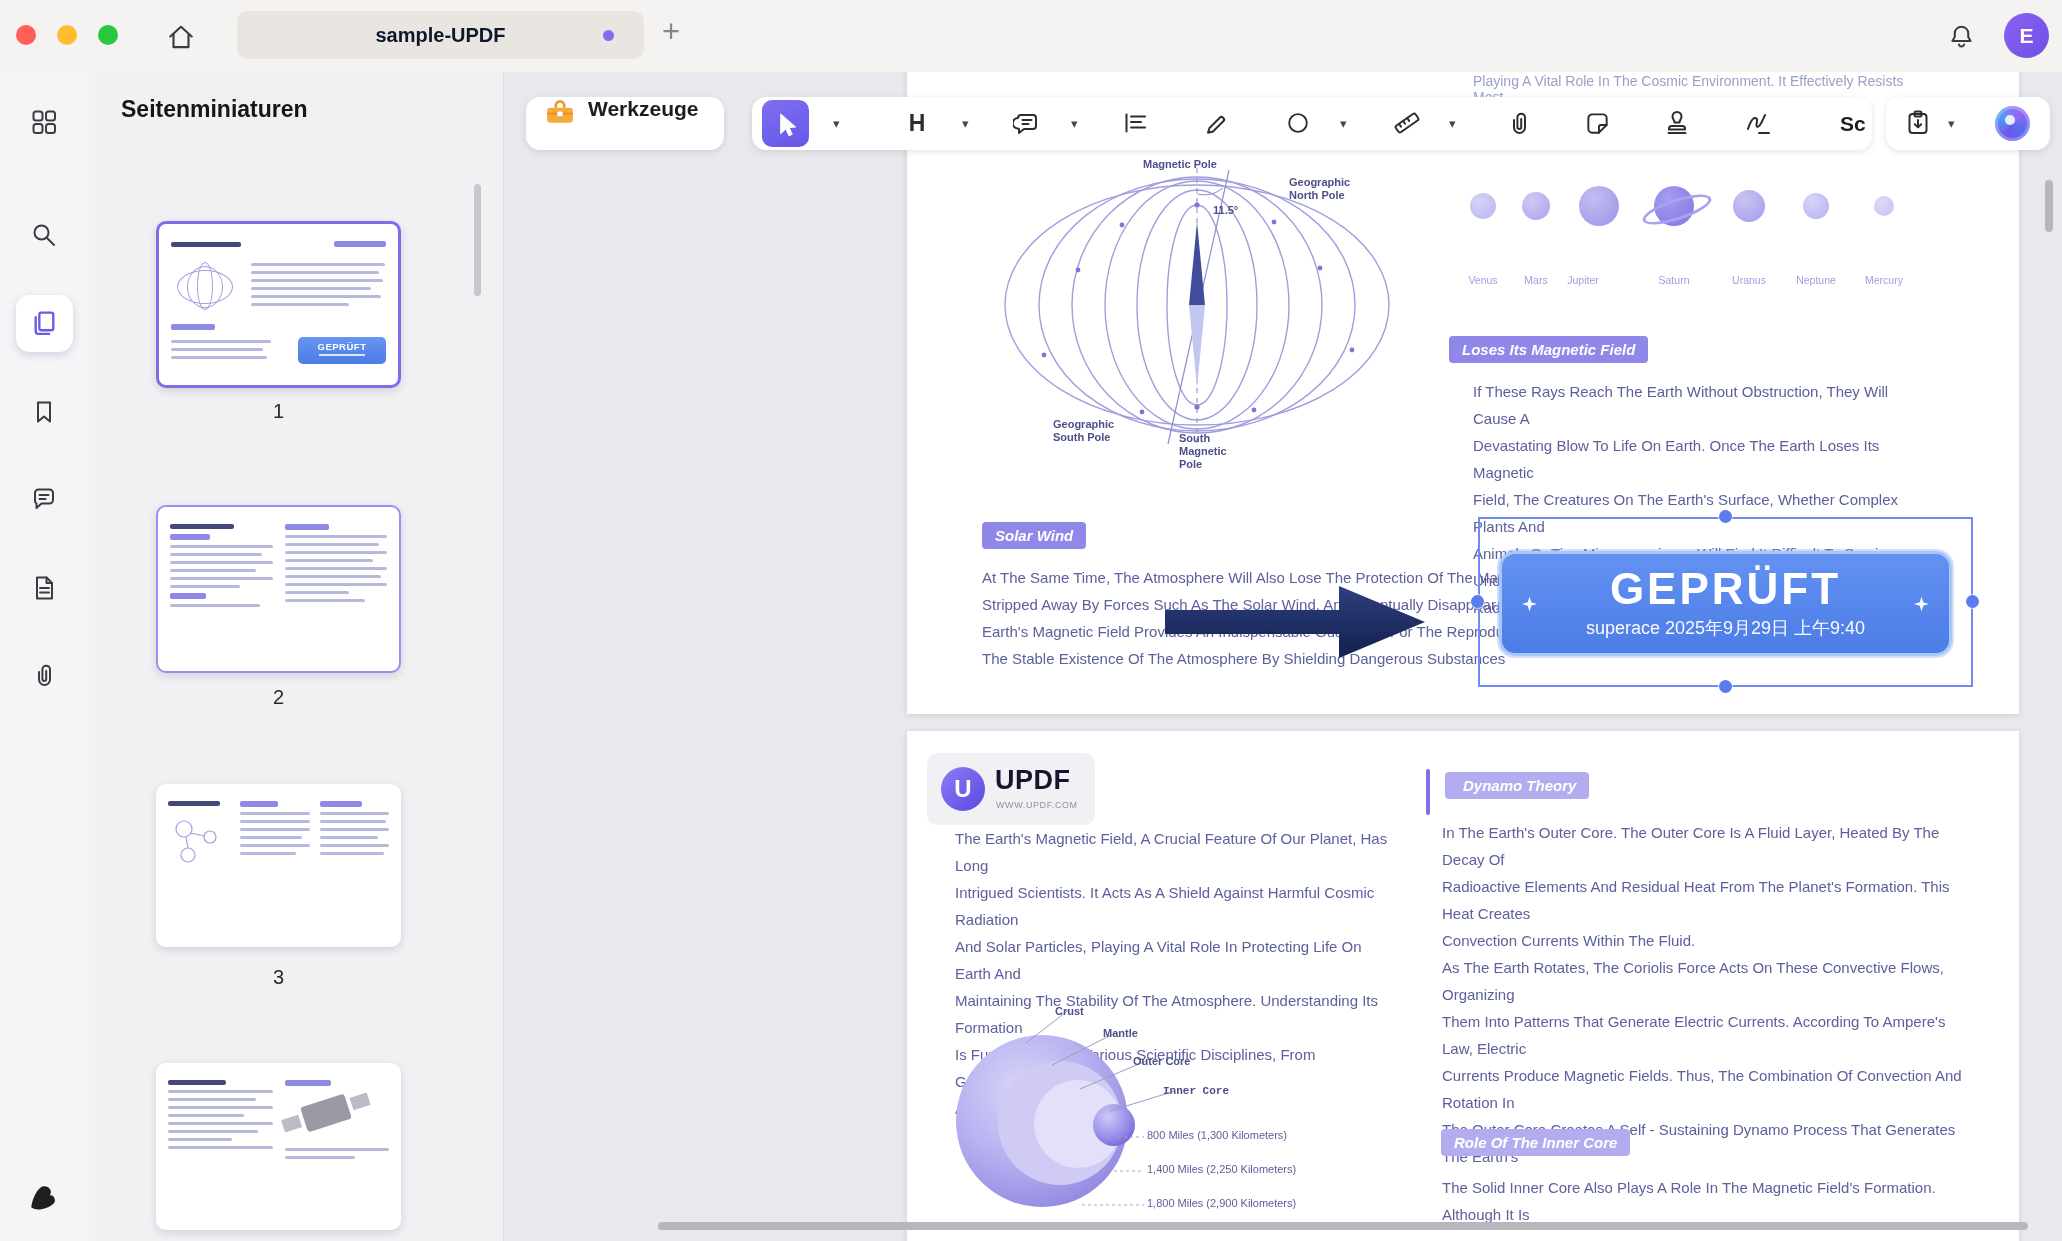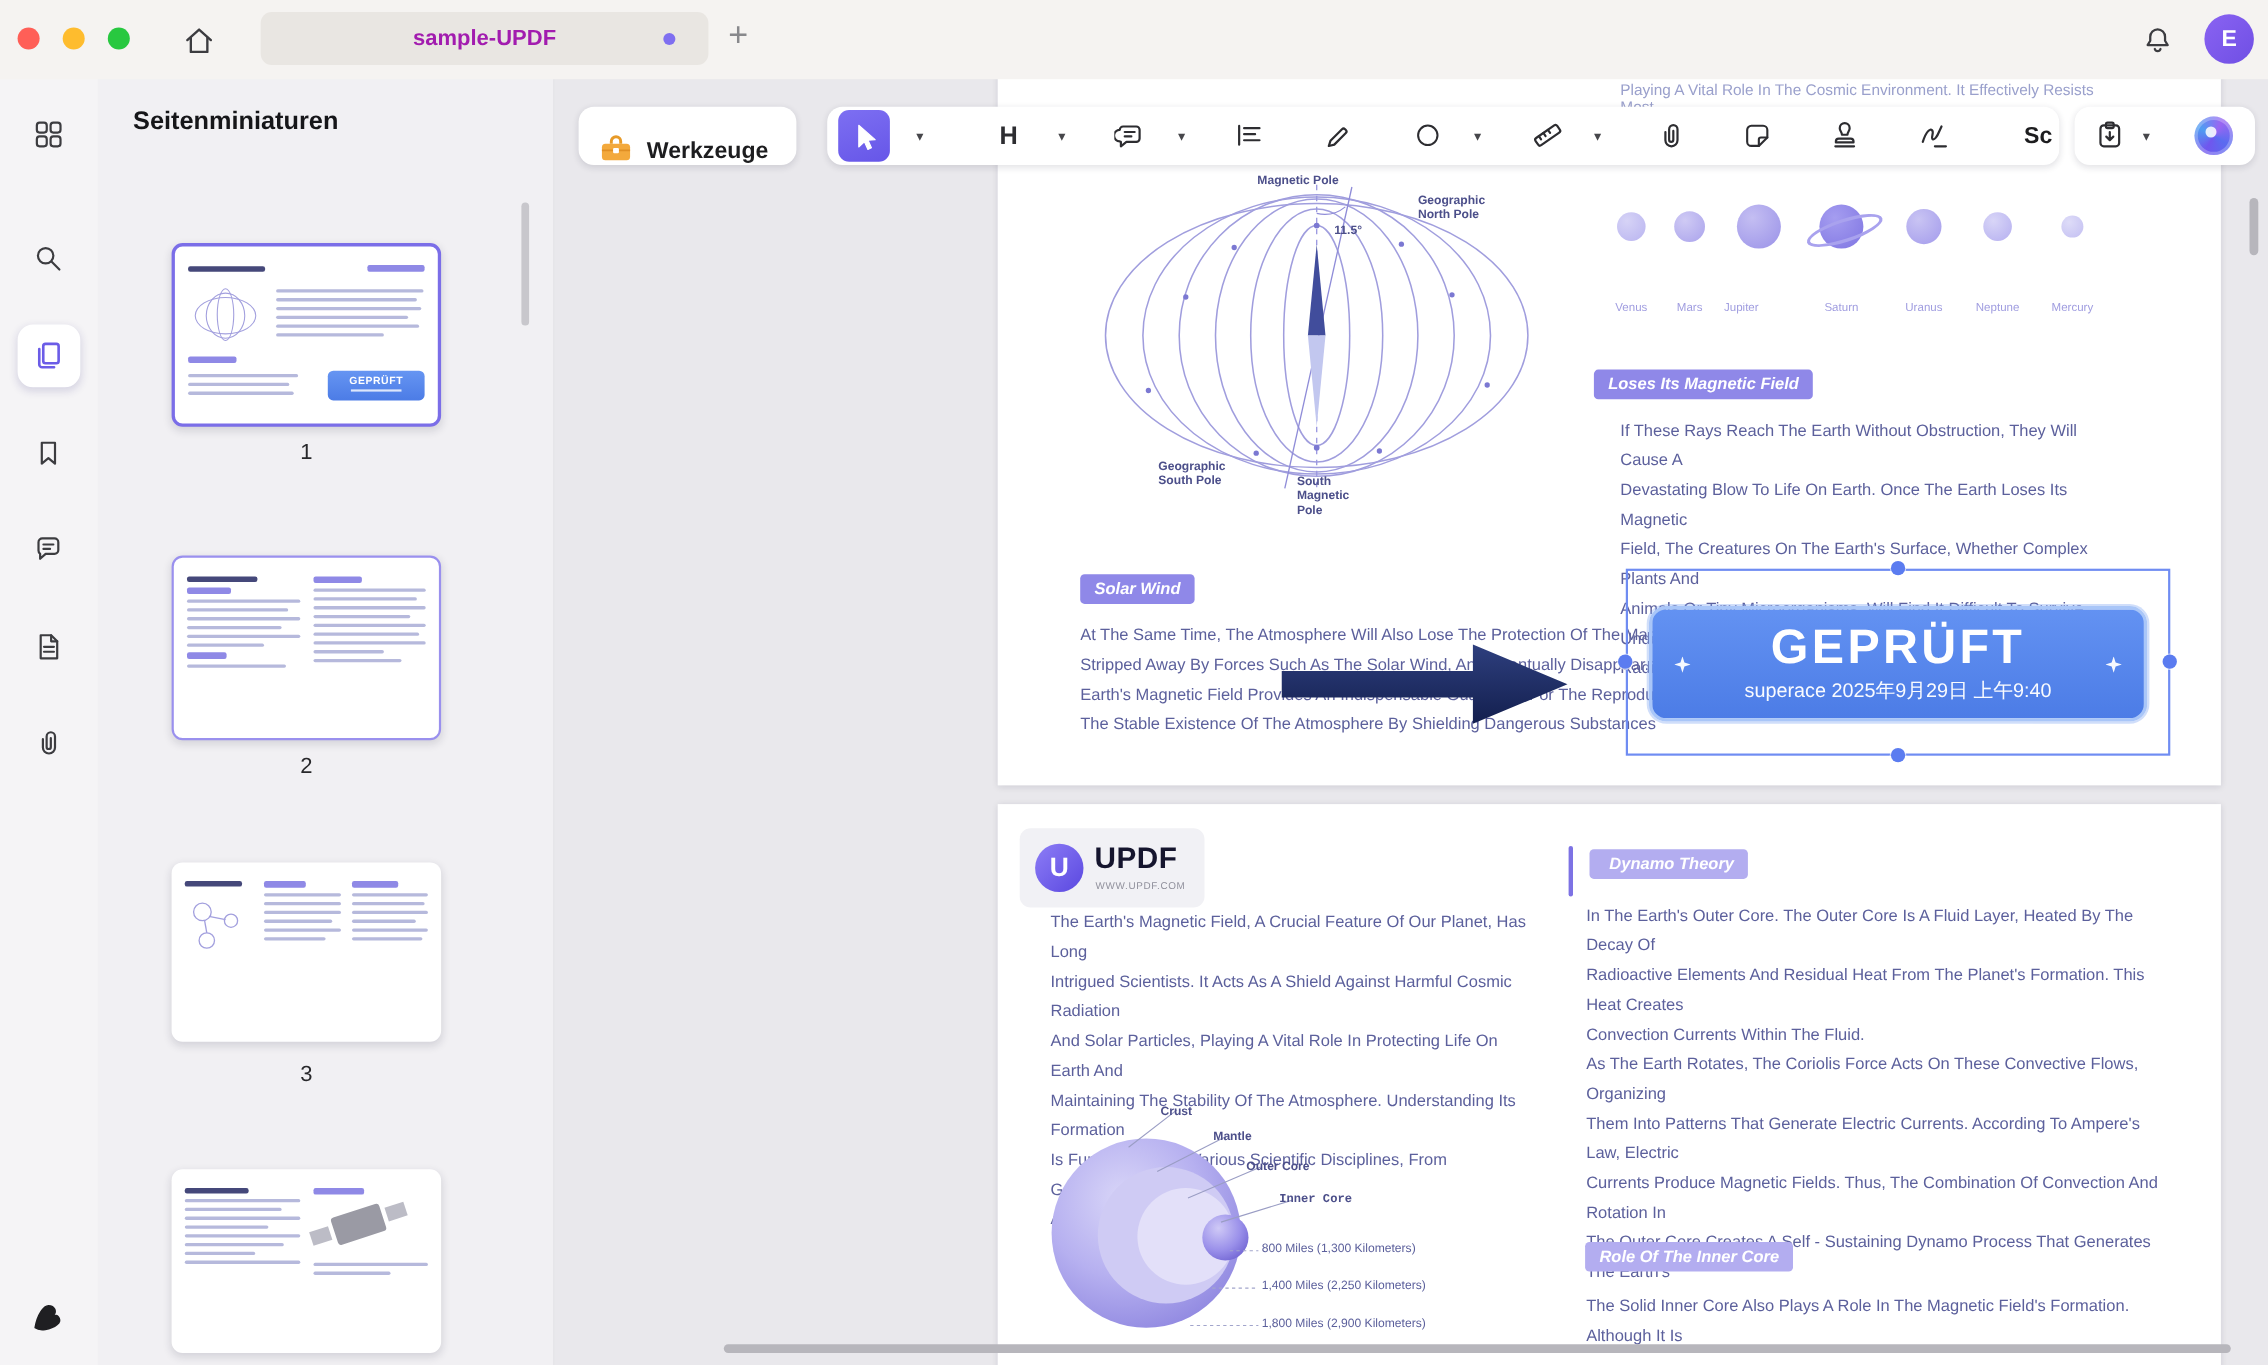--- a/index.html
+++ b/index.html
@@ -7,21 +7,21 @@
   #app { position:relative; width:2062px; height:1241px; overflow:hidden; background:#e9e8ec; }
 
   
   .titlebar { position:absolute; left:0; top:0; width:2062px; height:72px; background:#f5f3f1; z-index:40; }
   .tl { position:absolute; top:25px; width:20px; height:20px; border-radius:50%; }
   .tl.red { left:16px; background:#ff5f57; }
   .tl.yellow { left:57px; background:#febc2e; }
   .tl.green { left:98px; background:#28c840; }
   .home-btn { position:absolute; left:160px; top:16px; width:42px; height:42px; display:flex; align-items:center; justify-content:center; }
   .tab { position:absolute; left:237px; top:11px; width:407px; height:48px; background:#e9e6e2; border-radius:10px; }
-  .tab-title { line-height:48px; text-align:center; font-size:20px; font-weight:700; color:#a21caf; }
+  .tab-title { line-height:48px; text-align:center; font-size:20px; font-weight:700; color:#0f172a; }
   .mod-dot { position:absolute; right:30px; top:19px; width:11px; height:11px; border-radius:50%; background:#7f6ff0; }
   .newtab { position:absolute; left:662px; top:14px; font-size:31px; font-weight:300; color:#88888c; }
   .bell-btn { position:absolute; left:1941px; top:16px; width:40px; height:40px; display:flex; align-items:center; justify-content:center; }
   .avatar { position:absolute; left:2004px; top:13px; width:45px; height:45px; border-radius:50%;
             background:linear-gradient(135deg,#8a63f2,#6f4fe4); color:#fff; font-weight:700; font-size:21px;
             display:flex; align-items:center; justify-content:center; }
 
   
   .rail { position:absolute; left:0; top:0; bottom:0; width:89px; background:#f5f4f6; z-index:30; }
   .rail-btn { position:absolute; left:24px; width:40px; height:40px; display:flex; align-items:center; justify-content:center; color:#3c3c40; }
@@ -84,21 +84,21 @@
   .logo-block { position:absolute; left:20px; top:22px; width:168px; height:72px; background:#f1f1f5; border-radius:10px; }
   .logo-mark { position:absolute; left:14px; top:14px; width:44px; height:44px; border-radius:50%;
                background:linear-gradient(135deg,#8d7df6,#5a48e0); color:#fff; font-weight:800; font-size:24px;
                display:flex; align-items:center; justify-content:center; }
   .logo-text { position:absolute; left:68px; top:12px; font-size:27px; font-weight:800; color:#15152e; letter-spacing:.5px; }
   .logo-sub  { position:absolute; left:69px; top:47px; font-size:9px; color:#90909c; letter-spacing:.6px; }
 
   
   .pill { position:absolute; top:97px; height:53px; background:#fff; border-radius:14px;
           box-shadow:0 2px 6px rgba(30,30,60,.12); z-index:20; }
-  .werk { left:526px; width:198px; display:flex; align-items:flex-end; padding-left:18px; cursor:pointer; }
+  .werk { left:526px; width:198px; display:flex; align-items:flex-start; padding-left:18px; cursor:pointer; }
   .werk-label { margin-left:12px; font-size:21px; font-weight:600; color:#1d1d1f; }
   .strip { left:752px; width:1120px; overflow:hidden; }
   .rpill { left:1886px; width:164px; }
   .tool { position:absolute; top:6px; width:40px; height:40px; display:flex; align-items:center; justify-content:center;
           color:#2d2d31; cursor:pointer; }
   .tool svg { stroke:#2d2d31; fill:none; stroke-width:2; stroke-linecap:round; stroke-linejoin:round; }
   .chev { position:absolute; top:0; height:53px; line-height:53px; font-size:13px; color:#47474b; cursor:pointer; }
   .sel-tool { position:absolute; left:10px; top:3px; width:47px; height:47px; border-radius:10px;
               background:linear-gradient(160deg,#7d6ff2,#6656e8); display:flex; align-items:center; justify-content:center; cursor:pointer; }
   .h-label { font-size:23px; font-weight:700; color:#2d2d31; }

